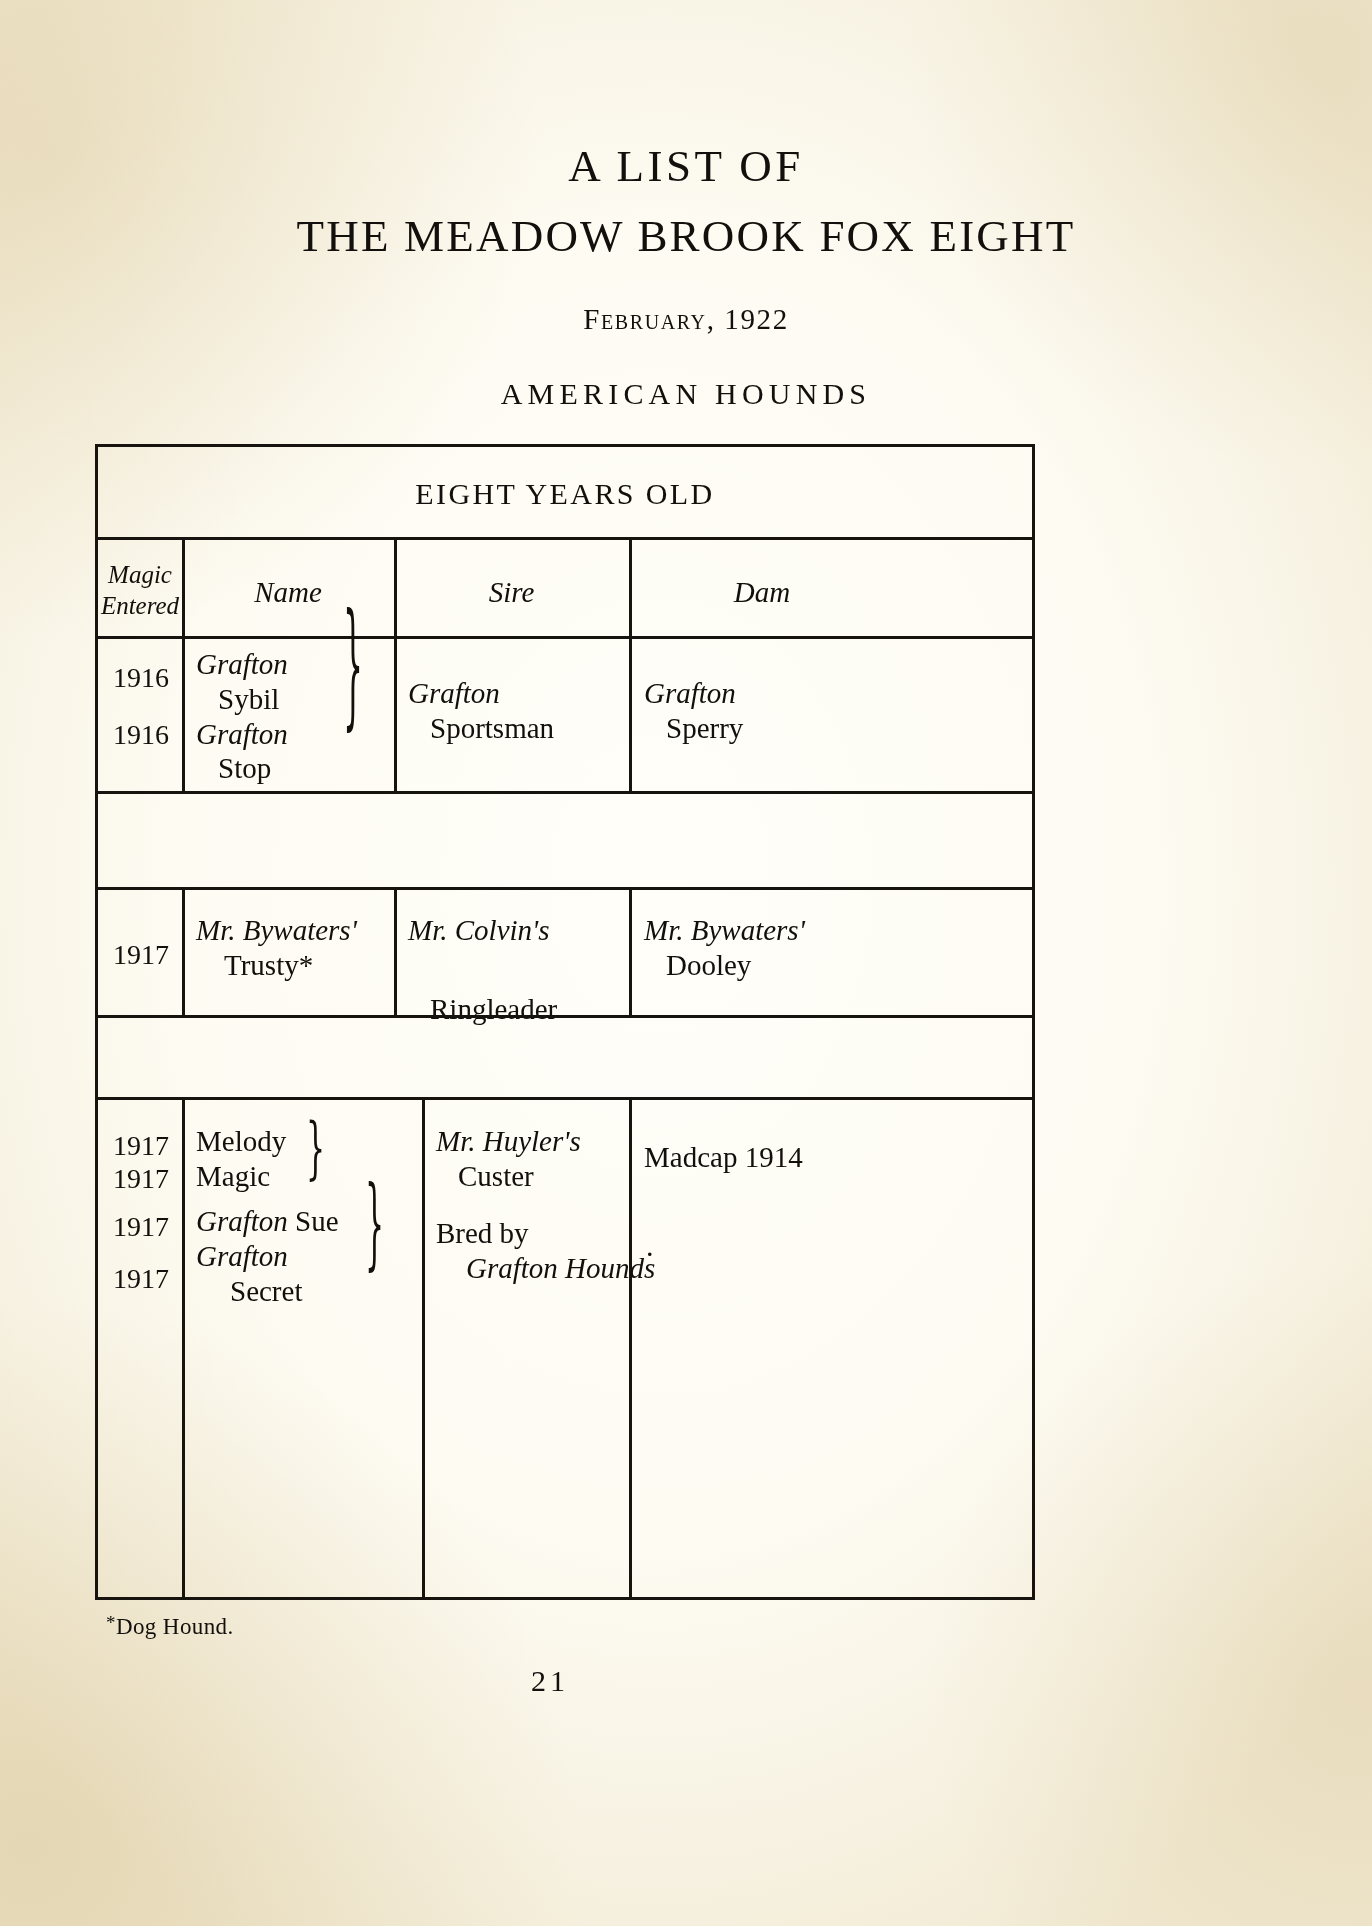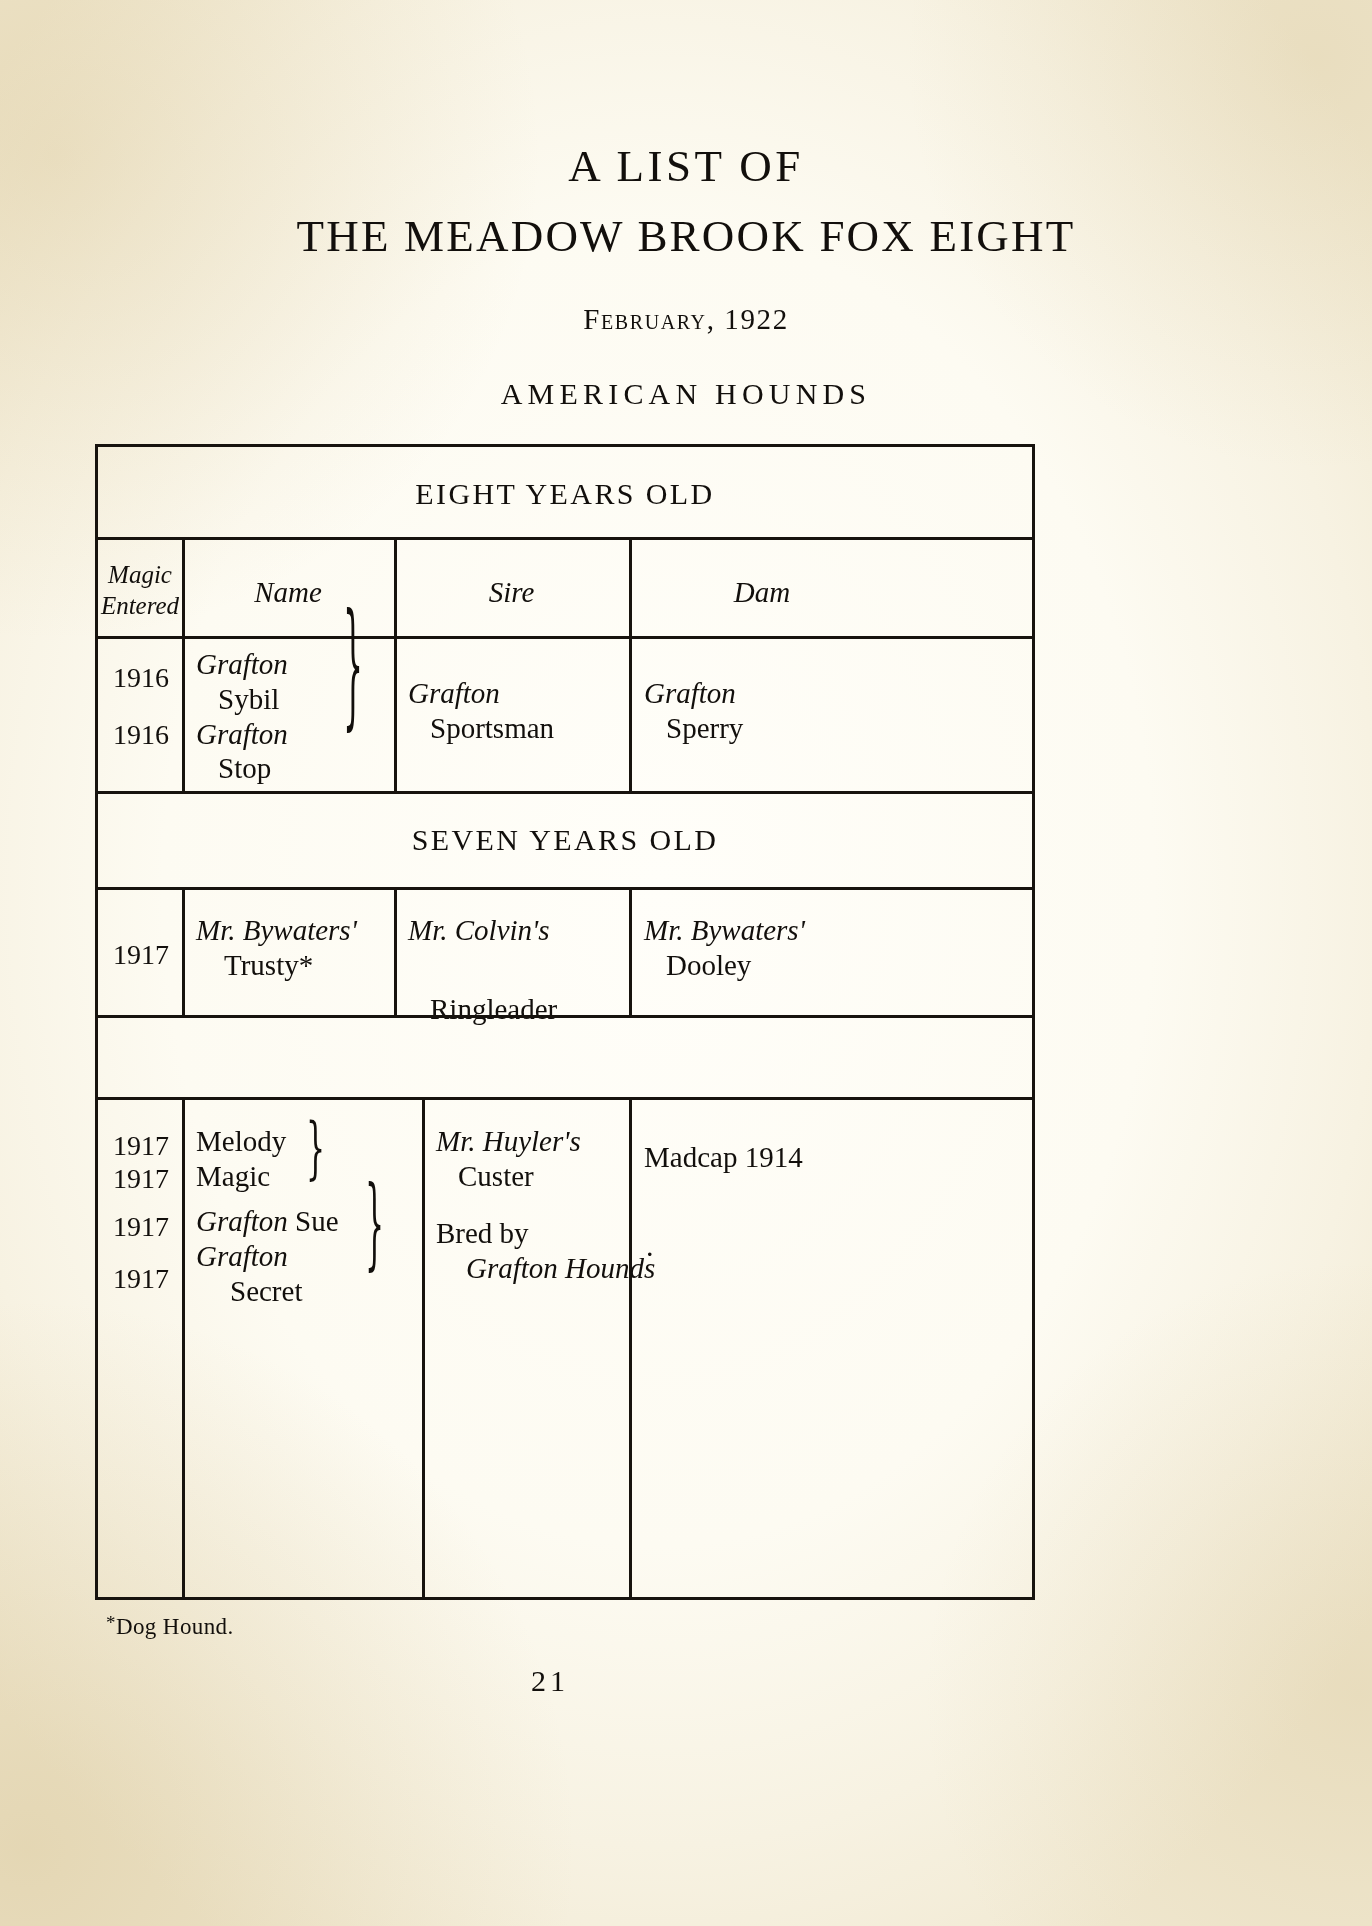--- a/index.html
+++ b/index.html
@@ -216,21 +216,20 @@
       <div style="padding-left:22px;">Sportsman</div>
     </div>
 
     <div class="cell" style="left:546px; top:229px;">
       <div class="ital">Grafton</div>
       <div style="padding-left:22px;">Sperry</div>
     </div>
 
     <div class="rule" style="top:344px;"></div>
 
-    <div class="band" style="top:376px;">SEVEN YEARS OLD</div>
     <div class="rule" style="top:440px;"></div>
 
     <div class="vrule" style="left:84px; top:440px; height:128px;"></div>
     <div class="vrule" style="left:296px; top:440px; height:128px;"></div>
     <div class="vrule" style="left:531px; top:440px; height:128px;"></div>
 
     <div class="yr" style="left:0px; top:492px;">1917</div>
 
     <div class="cell" style="left:98px; top:466px;">
       <div class="ital">Mr. Bywaters'</div>

